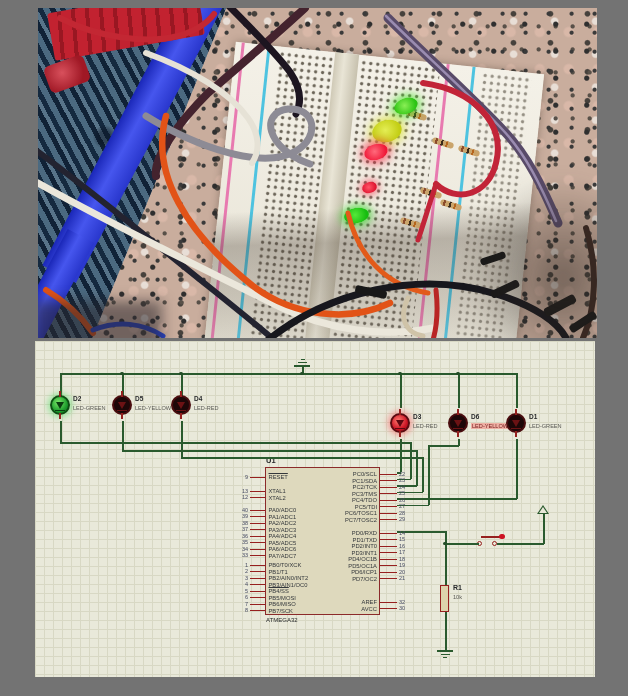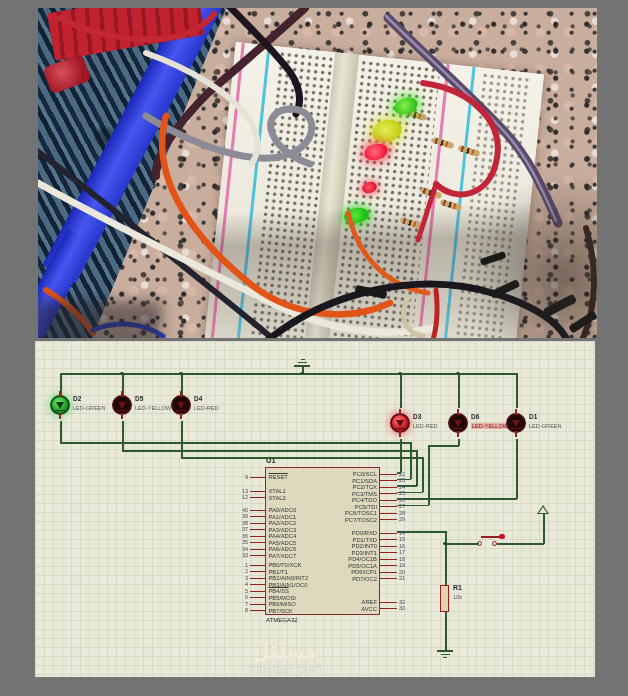--- a/index.html
+++ b/index.html
@@ -210,24 +210,20 @@
       <div id="btn-bar"></div>
       <div id="btn-dot"></div>
       <div class="btn-term" style="left:442px;top:199.5px"></div>
       <div class="btn-term" style="left:457px;top:199.5px"></div>
     </div>
 
     <div id="r1body"></div>
     <div id="r1ref">R1</div>
     <div id="r1val">10k</div>
 
-    <div id="wm">
-      <div class="ar" dir="rtl">مستقل</div>
-      <div class="dom">mostaql.com</div>
-    </div>
   <div class="w h" style="left:25px;top:32px;width:457px"></div>
       <div class="w h" style="left:25px;top:101px;width:350px"></div>
       <div class="w h" style="left:362px;top:137.5px;width:14px"></div>
       <div class="w h" style="left:87px;top:109px;width:295px"></div>
       <div class="w h" style="left:362px;top:144px;width:20px"></div>
       <div class="w h" style="left:146px;top:116px;width:242px"></div>
       <div class="w h" style="left:362px;top:150.5px;width:26px"></div>
       <div class="w h" style="left:362px;top:131px;width:4px"></div>
       <div class="w h" style="left:393px;top:104px;width:31px"></div>
       <div class="w h" style="left:362px;top:163.5px;width:32px"></div>

